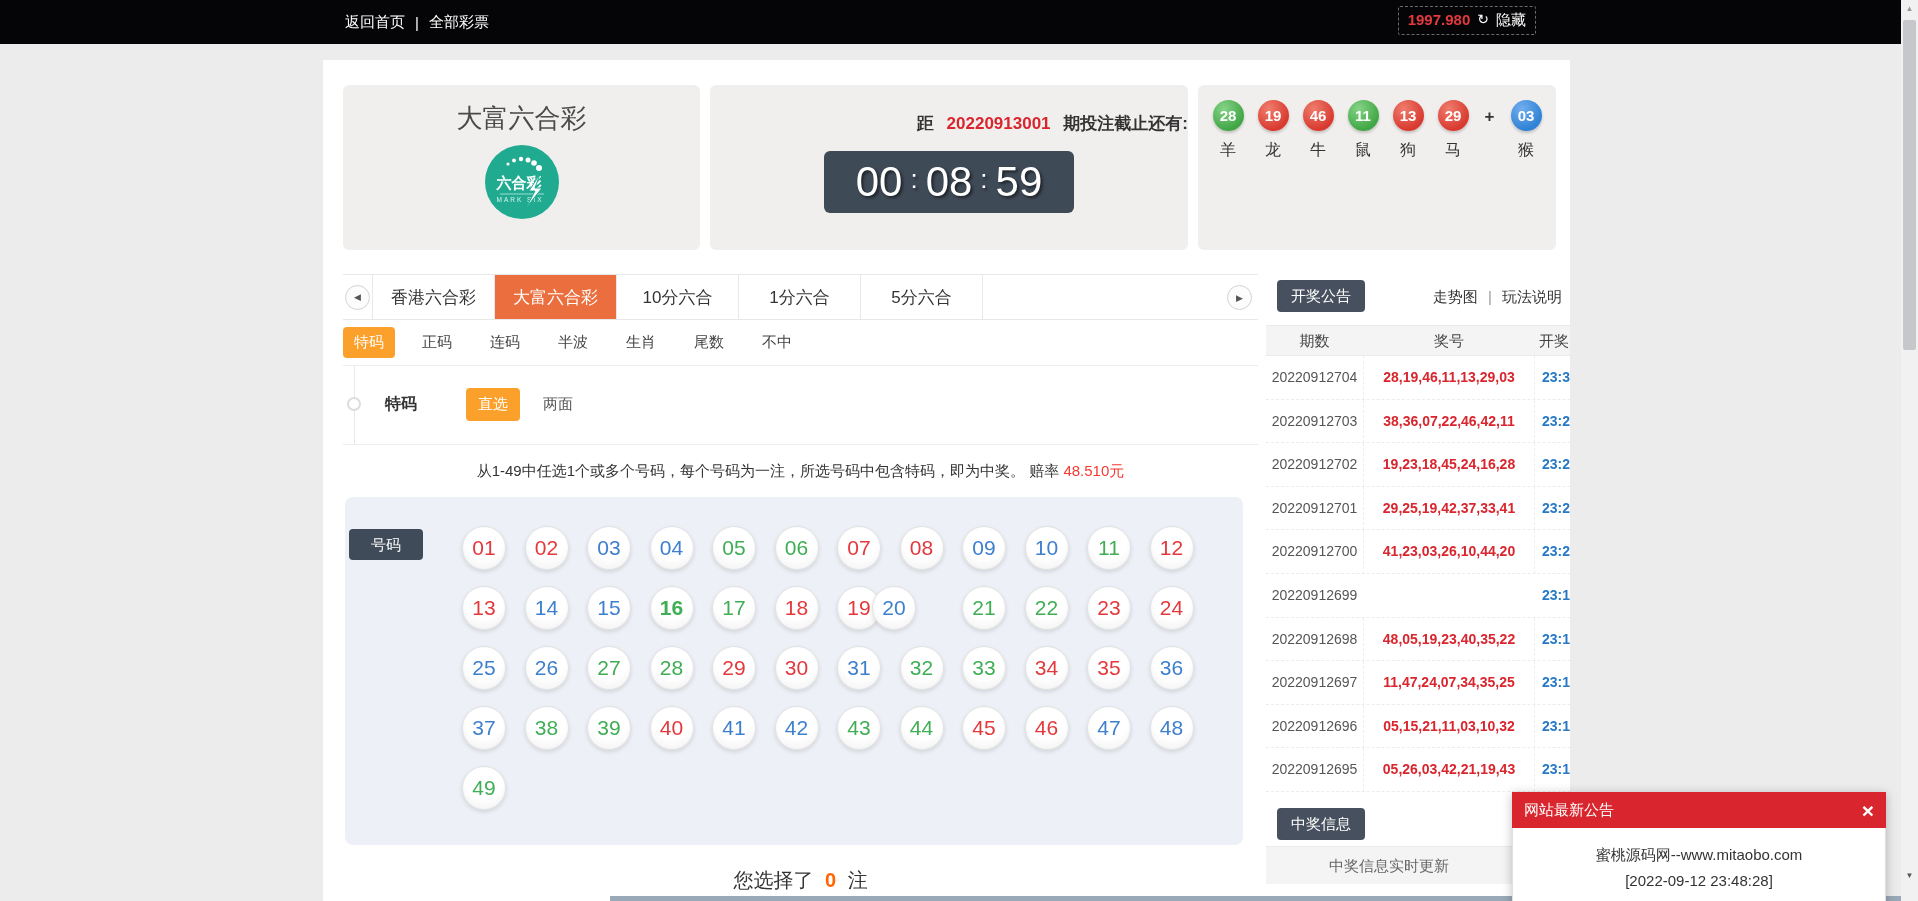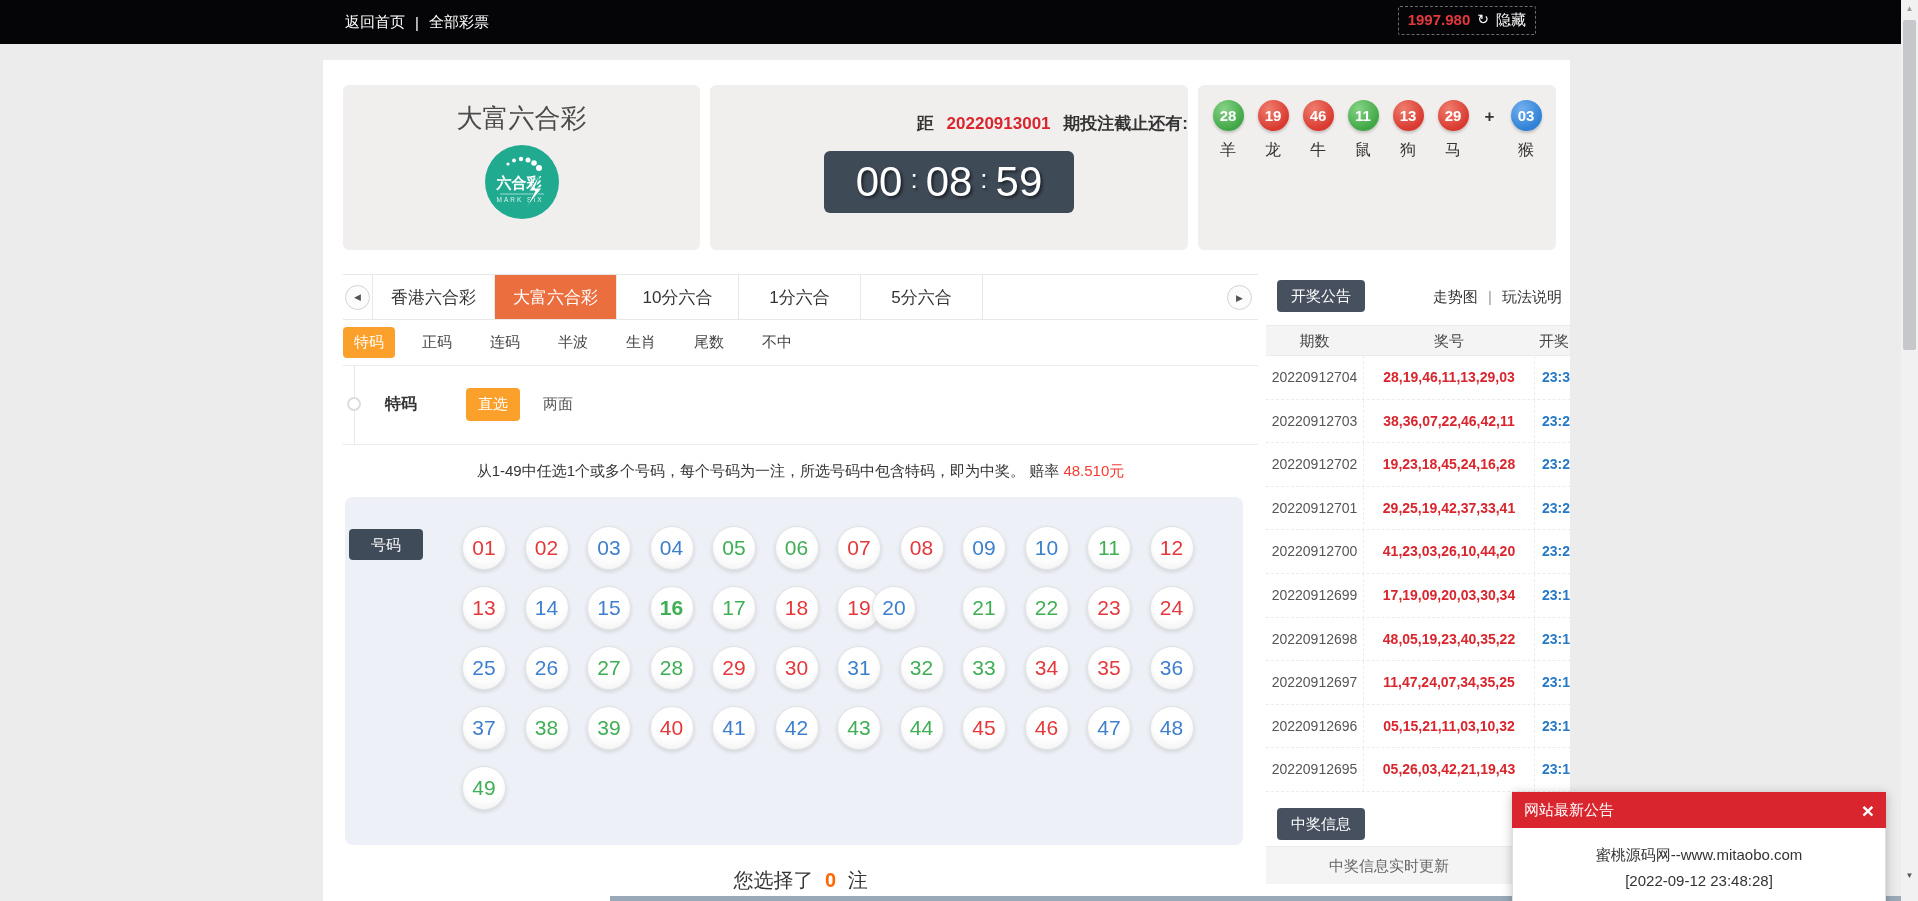--- a/index.html
+++ b/index.html
@@ -391,21 +391,20 @@
             <span class="r-nums">29,25,19,42,37,33,41</span>
             <span class="r-time">23:2</span>
           </div>
           <div class="sb-row">
             <span class="r-issue">20220912700</span>
             <span class="r-nums">41,23,03,26,10,44,20</span>
             <span class="r-time">23:2</span>
           </div>
           <div class="sb-row">
             <span class="r-issue">20220912699</span>
-            <span class="r-nums">17,19,09,20,03,30,34</span>
             <span class="r-time">23:1</span>
           </div>
           <div class="sb-row">
             <span class="r-issue">20220912698</span>
             <span class="r-nums">48,05,19,23,40,35,22</span>
             <span class="r-time">23:1</span>
           </div>
           <div class="sb-row">
             <span class="r-issue">20220912697</span>
             <span class="r-nums">11,47,24,07,34,35,25</span>

